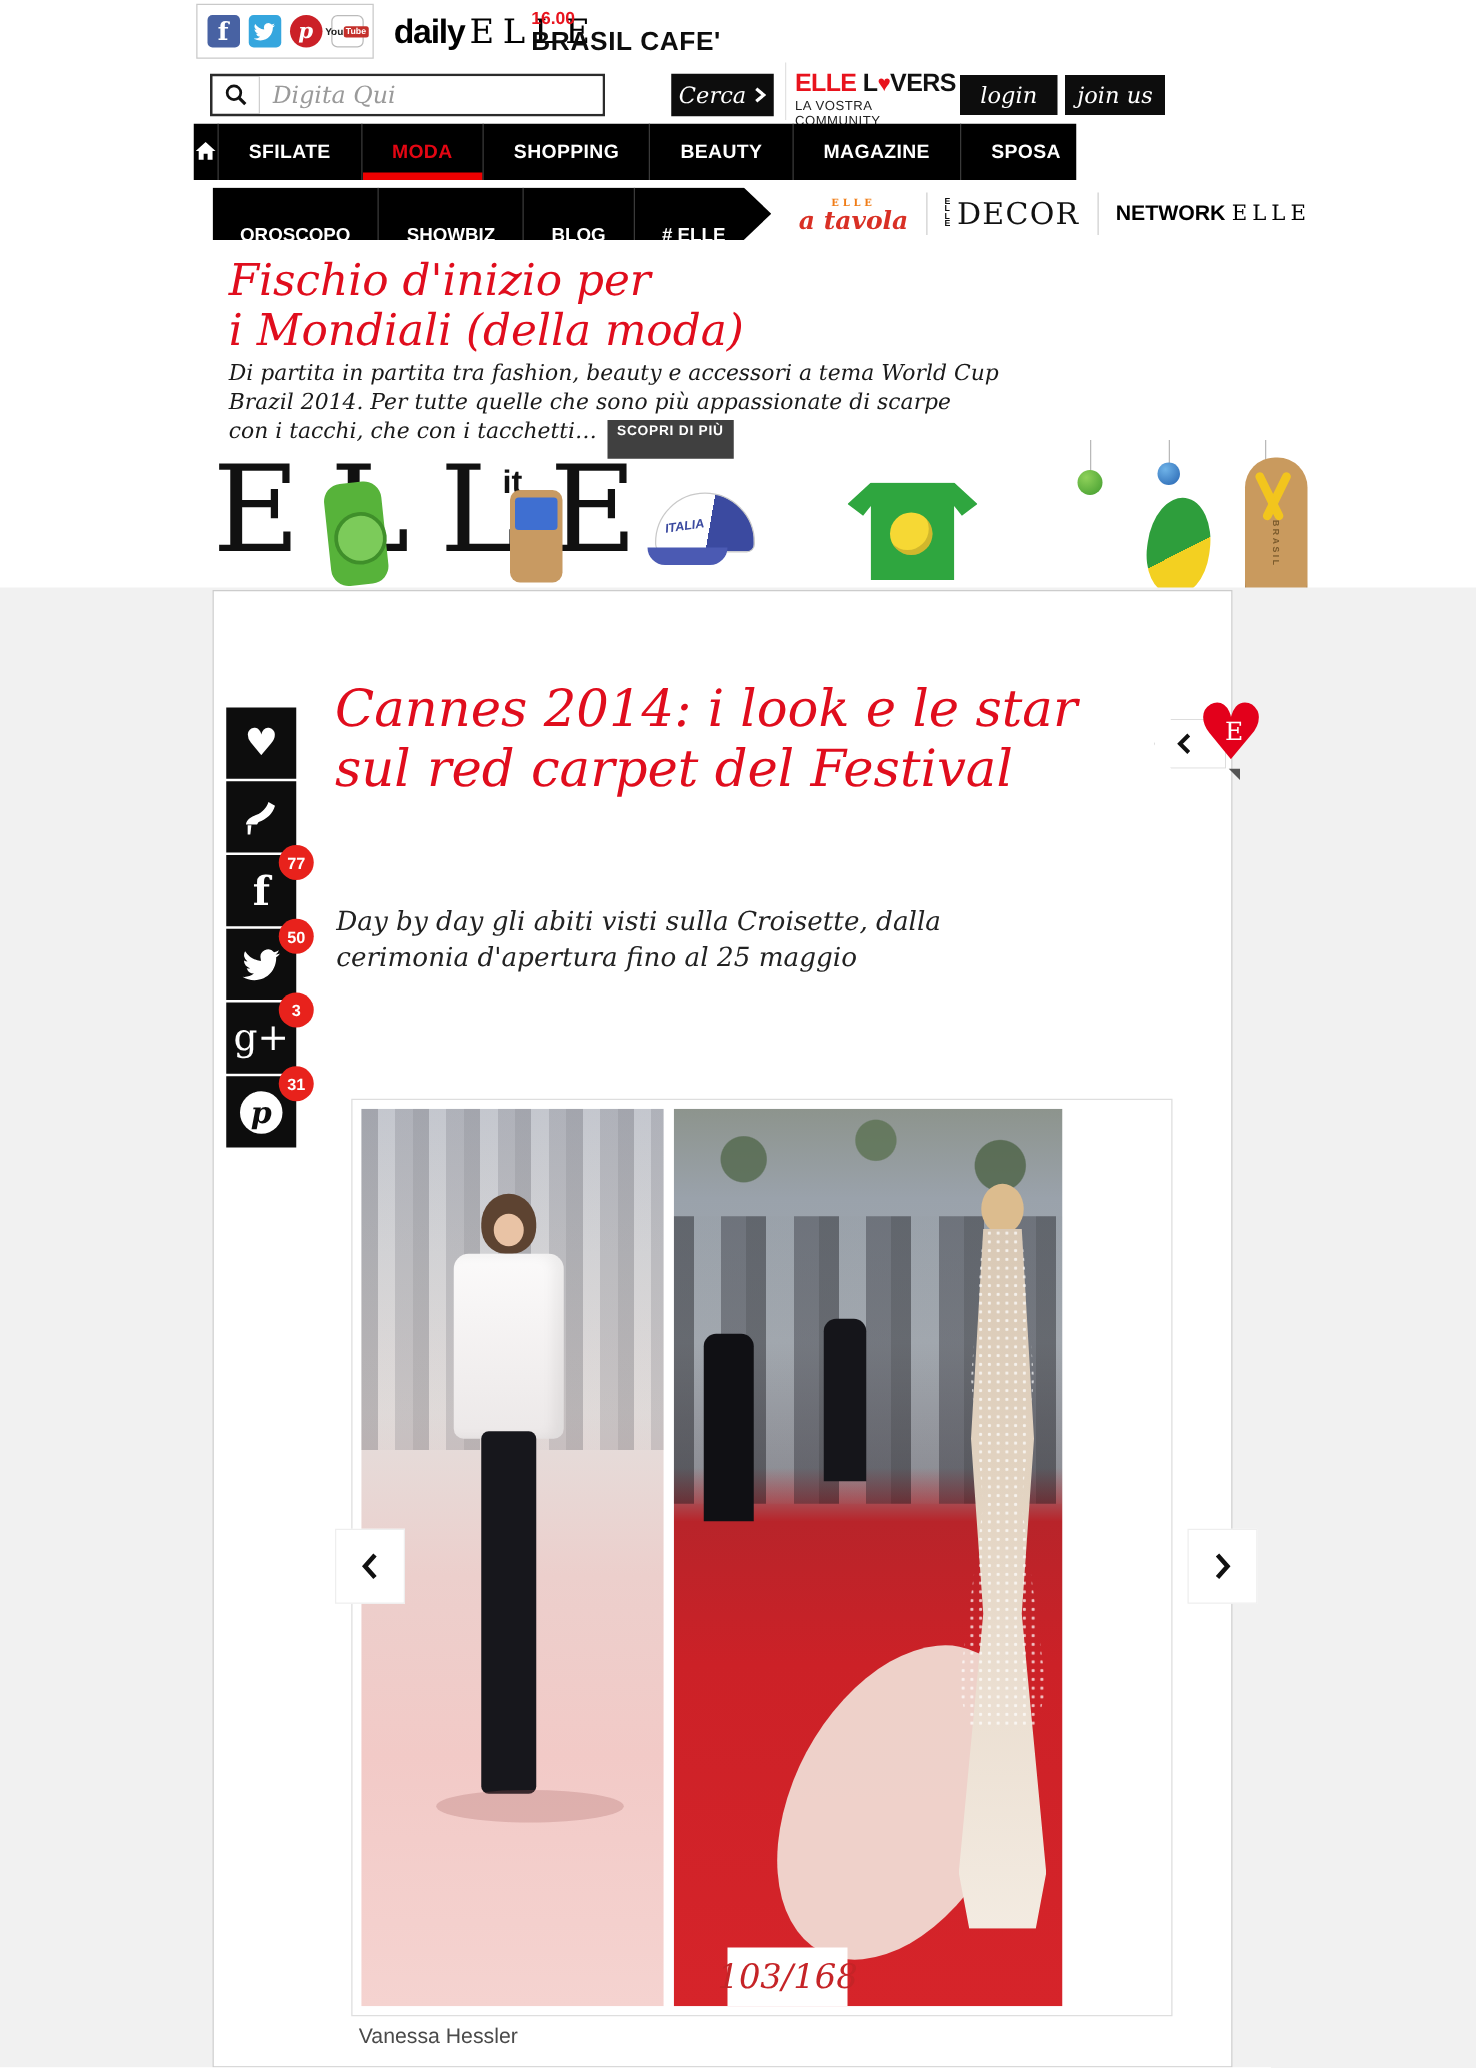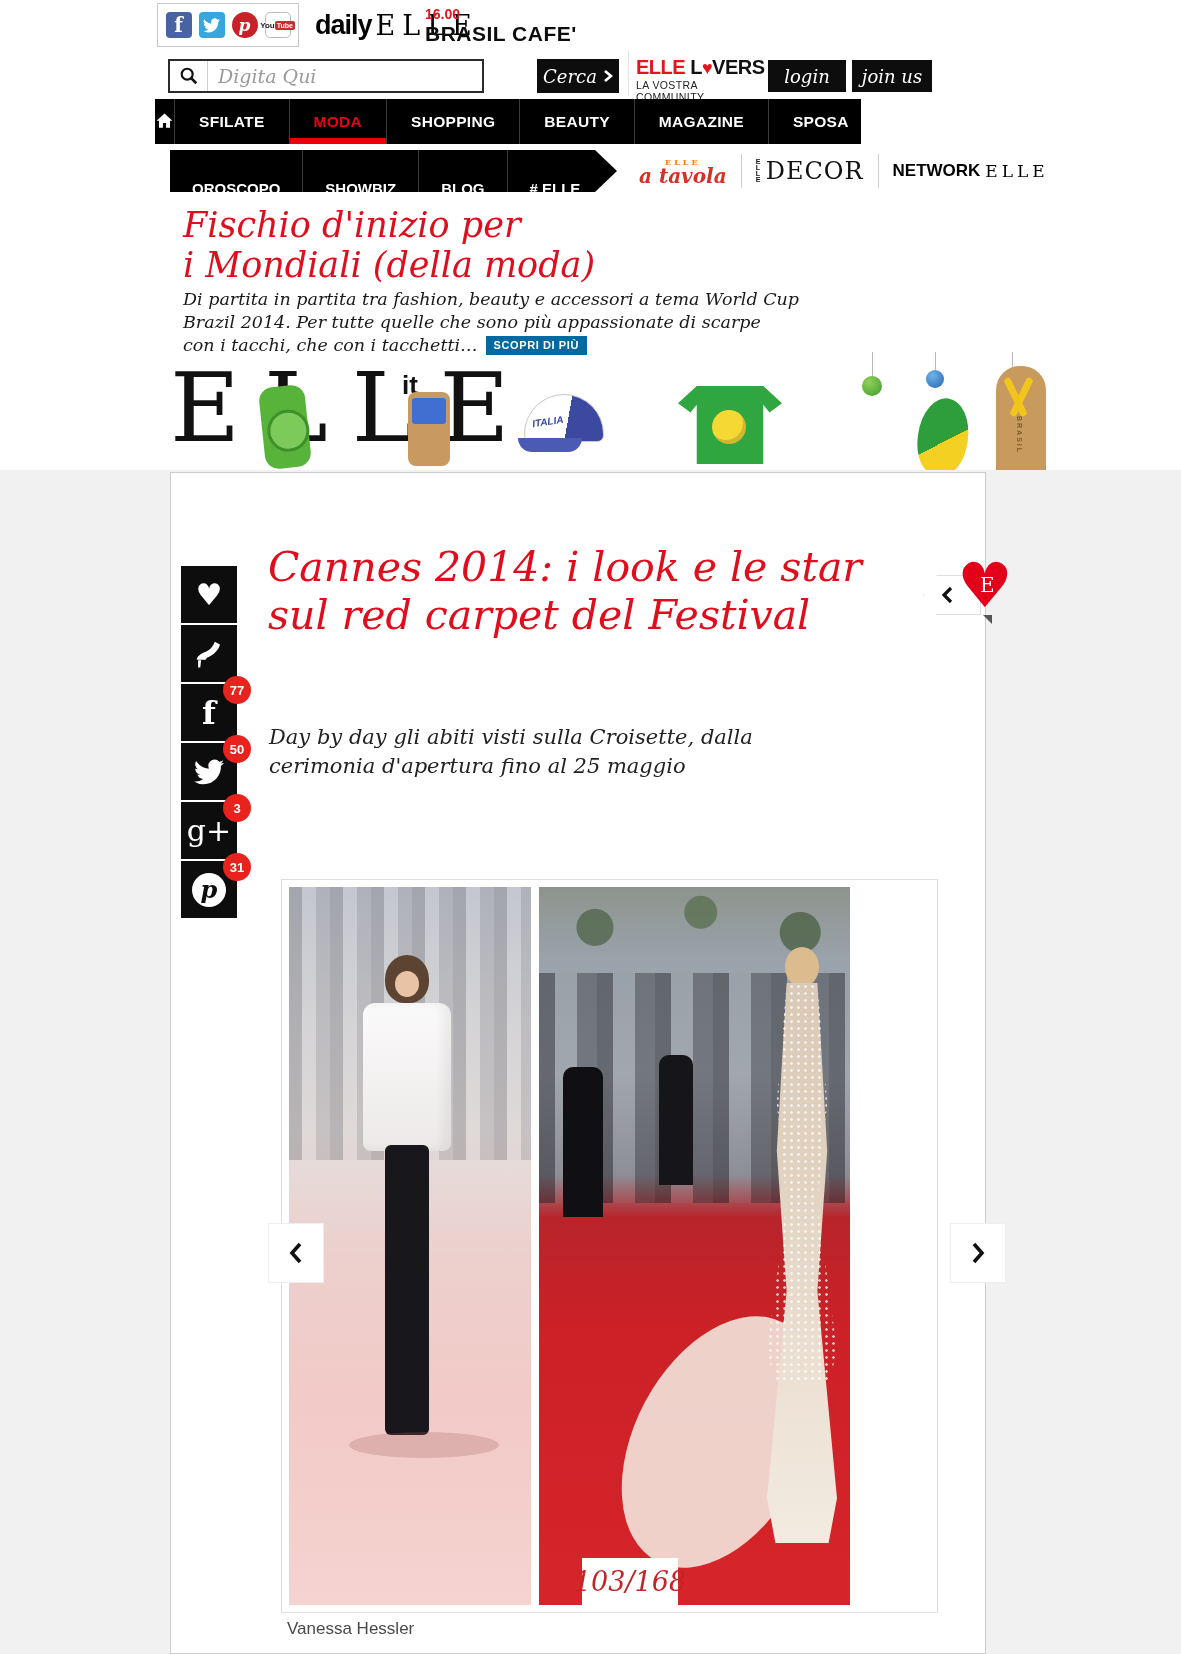--- a/index.html
+++ b/index.html
@@ -72,22 +72,22 @@
   .network-elle { font:normal 17px "DejaVu Serif", serif; color:#000; letter-spacing:4px; }
 
   
   .teaser-title { position:absolute; left:183px; top:205px; font:italic 35px "DejaVu Serif", serif;
                   color:#e00d1d; line-height:40px; cursor:pointer; }
   .teaser-title span { display:block; }
   .teaser-body { position:absolute; left:183px; top:288px; width:620px;
                  font:italic 17.5px "DejaVu Serif", serif; color:#1a1a1a; line-height:23px; }
   .teaser-body .tline { display:block; }
   .teaser-body .tline-inline { display:inline; }
-  .cta { display:inline-block; background:#0369a1; color:#fff; font:bold 11px "Liberation Sans", sans-serif;
-         letter-spacing:0.6px; padding:3px 8px 4px; margin-left:8px; vertical-align:2px; cursor:pointer; }
+  .cta { display:inline-block; background:#404040; color:#fff; font:bold 11px "Liberation Sans", sans-serif;
+         letter-spacing:0.6px; padding:3px 8px 16px; margin-left:8px; vertical-align:2px; cursor:pointer; }
 
   
   .banner { position:absolute; left:160px; top:352px; width:850px; height:118px; cursor:pointer; }
   .banner-elle { position:absolute; left:10px; top:8px; font:normal 96px "DejaVu Serif", serif;
                  color:#111; letter-spacing:24px; line-height:96px; }
   .banner-it { position:absolute; left:242px; top:18px; font:bold 26px "Liberation Sans", sans-serif; color:#111; }
   .dec { position:absolute; }
   .watch { left:102px; top:34px; width:46px; height:82px; background:#57b33a; border-radius:14px; transform:rotate(-6deg); }
   .watch::after { content:""; position:absolute; left:5px; top:24px; width:36px; height:36px; border-radius:50%;
                   background:#7ccb5a; border:3px solid #3f8f2a; }

